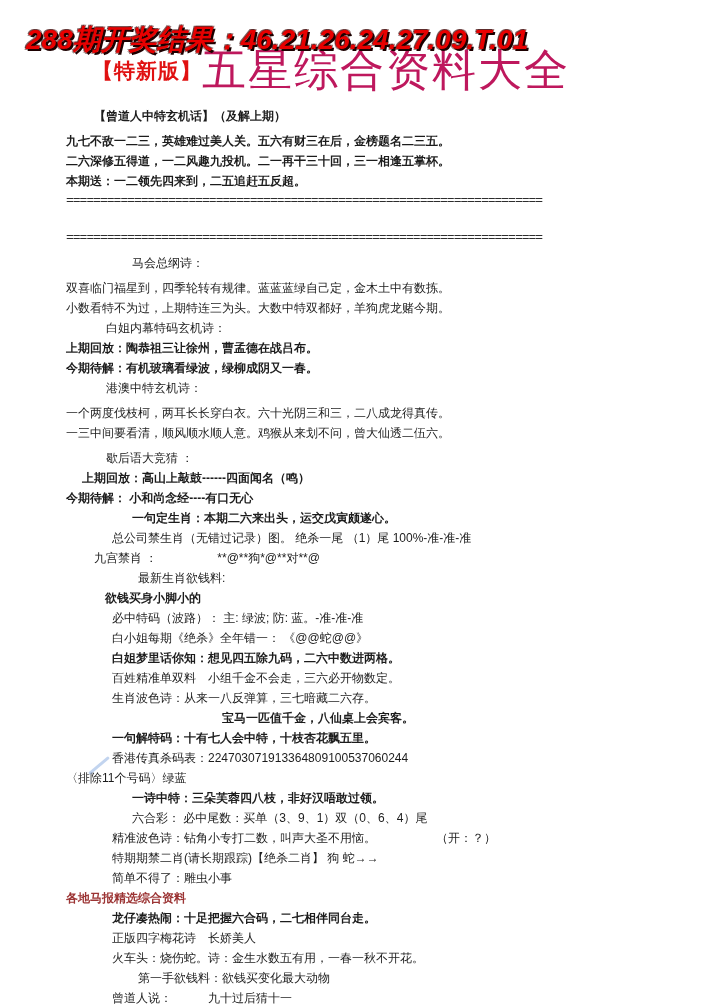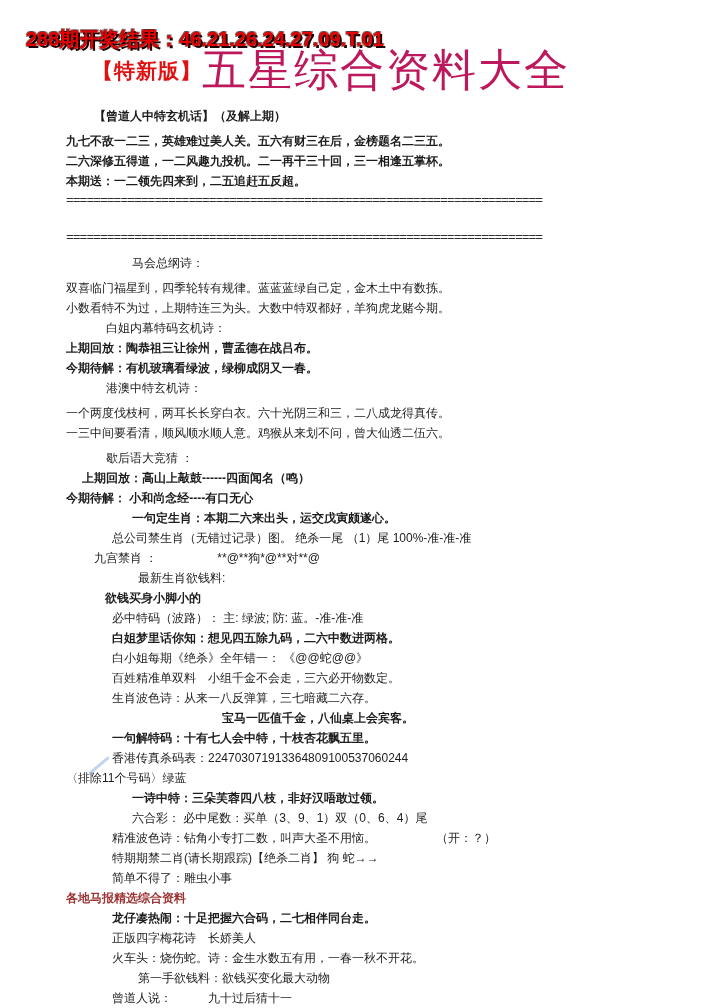--- a/index.html
+++ b/index.html
@@ -5,23 +5,23 @@
   html,body{margin:0;padding:0;}
   body{
     width:712px;height:1008px;overflow:hidden;background:#ffffff;
     font-family:"Liberation Sans","DejaVu Sans",sans-serif;
     color:#1c1c1c;position:relative;
   }
   .page{width:712px;height:1008px;position:relative;}
   
   .banner{
     margin:26px 0 0 26px;
-    font-size:20px;line-height:27px;font-weight:bold;color:#e80000;
+    font-size:28px;line-height:27px;font-weight:bold;color:#e80000;
     text-shadow:2px 2px 0 #1c0000,-1px -1px 0 rgba(60,0,0,.65),1px -1px 0 rgba(60,0,0,.5),-1px 1px 0 rgba(60,0,0,.5);
-    letter-spacing:0;white-space:nowrap;position:relative;z-index:2;
+    letter-spacing:0;white-space:nowrap;position:relative;z-index:2;font-style:italic;
   }
   .title{margin:-6px 0 0 92px;line-height:48px;white-space:nowrap;position:relative;z-index:1;}
   .title .tag{color:#e01111;font-size:21px;font-weight:bold;vertical-align:7px;letter-spacing:1px;}
   .title .main{color:#be185d;font-size:44px;font-family:"Liberation Serif","DejaVu Serif",serif;letter-spacing:2px;}
   
   .sheet{padding:2px 8px 0 66px;}
   .ln{font-size:12px;line-height:20px;white-space:pre-wrap;}
   .b{font-weight:bold;}
   .red{color:#9c3434;font-weight:bold;}
   .divider{
@@ -66,22 +66,22 @@
     <div class="ln">一三中间要看清，顺风顺水顺人意。鸡猴从来划不问，曾大仙透二伍六。</div>
     <div class="ln ml40 gap-sm">歇后语大竞猜 ：</div>
     <div class="ln b ml16">上期回放：高山上敲鼓------四面闻名（鸣）</div>
     <div class="ln b">今期待解： 小和尚念经----有口无心</div>
     <div class="ln b ml66">一句定生肖：本期二六来出头，运交戊寅颇遂心。</div>
     <div class="ln ml46">总公司禁生肖（无错过记录）图。 绝杀一尾 （1）尾 100%-准-准-准</div>
     <div class="ln ml28">九宫禁肖 ：　　　　　**@**狗*@**对**@</div>
     <div class="ln ml72">最新生肖欲钱料:</div>
     <div class="ln b ml56">欲钱买身小脚小的</div>
     <div class="ln ml46">必中特码（波路）： 主: 绿波; 防: 蓝。-准-准-准</div>
+    <div class="ln ml46">白小姐每期《绝杀》全年错一： 《@@蛇@@》</div>
     <div class="ln b ml46">白姐梦里话你知：想见四五除九码，二六中数进两格。</div>
-    <div class="ln ml46">白小姐每期《绝杀》全年错一： 《@@蛇@@》</div>
     <div class="ln ml46">百姓精准单双料　小组千金不会走，三六必开物数定。</div>
     <div class="ln ml46">生肖波色诗：从来一八反弹算，三七暗藏二六存。</div>
     <div class="ln b ml156">宝马一匹值千金，八仙桌上会宾客。</div>
     <div class="ln b ml46">一句解特码：十有七人会中特，十枝杏花飘五里。</div>
     <div class="ln ml46">香港传真杀码表：224703071913364809100537060244</div>
     <div class="ln">〈排除11个号码〉绿蓝</div>
     <div class="ln b ml66">一诗中特：三朵芙蓉四八枝，非好汉唔敢过领。</div>
     <div class="ln ml66">六合彩： 必中尾数：买单（3、9、1）双（0、6、4）尾</div>
     <div class="ln ml46">精准波色诗：钻角小专打二数，叫声大圣不用恼。　　　　　（开：？）</div>
     <div class="ln ml46">特期期禁二肖(请长期跟踪)【绝杀二肖】 狗 蛇→→</div>

